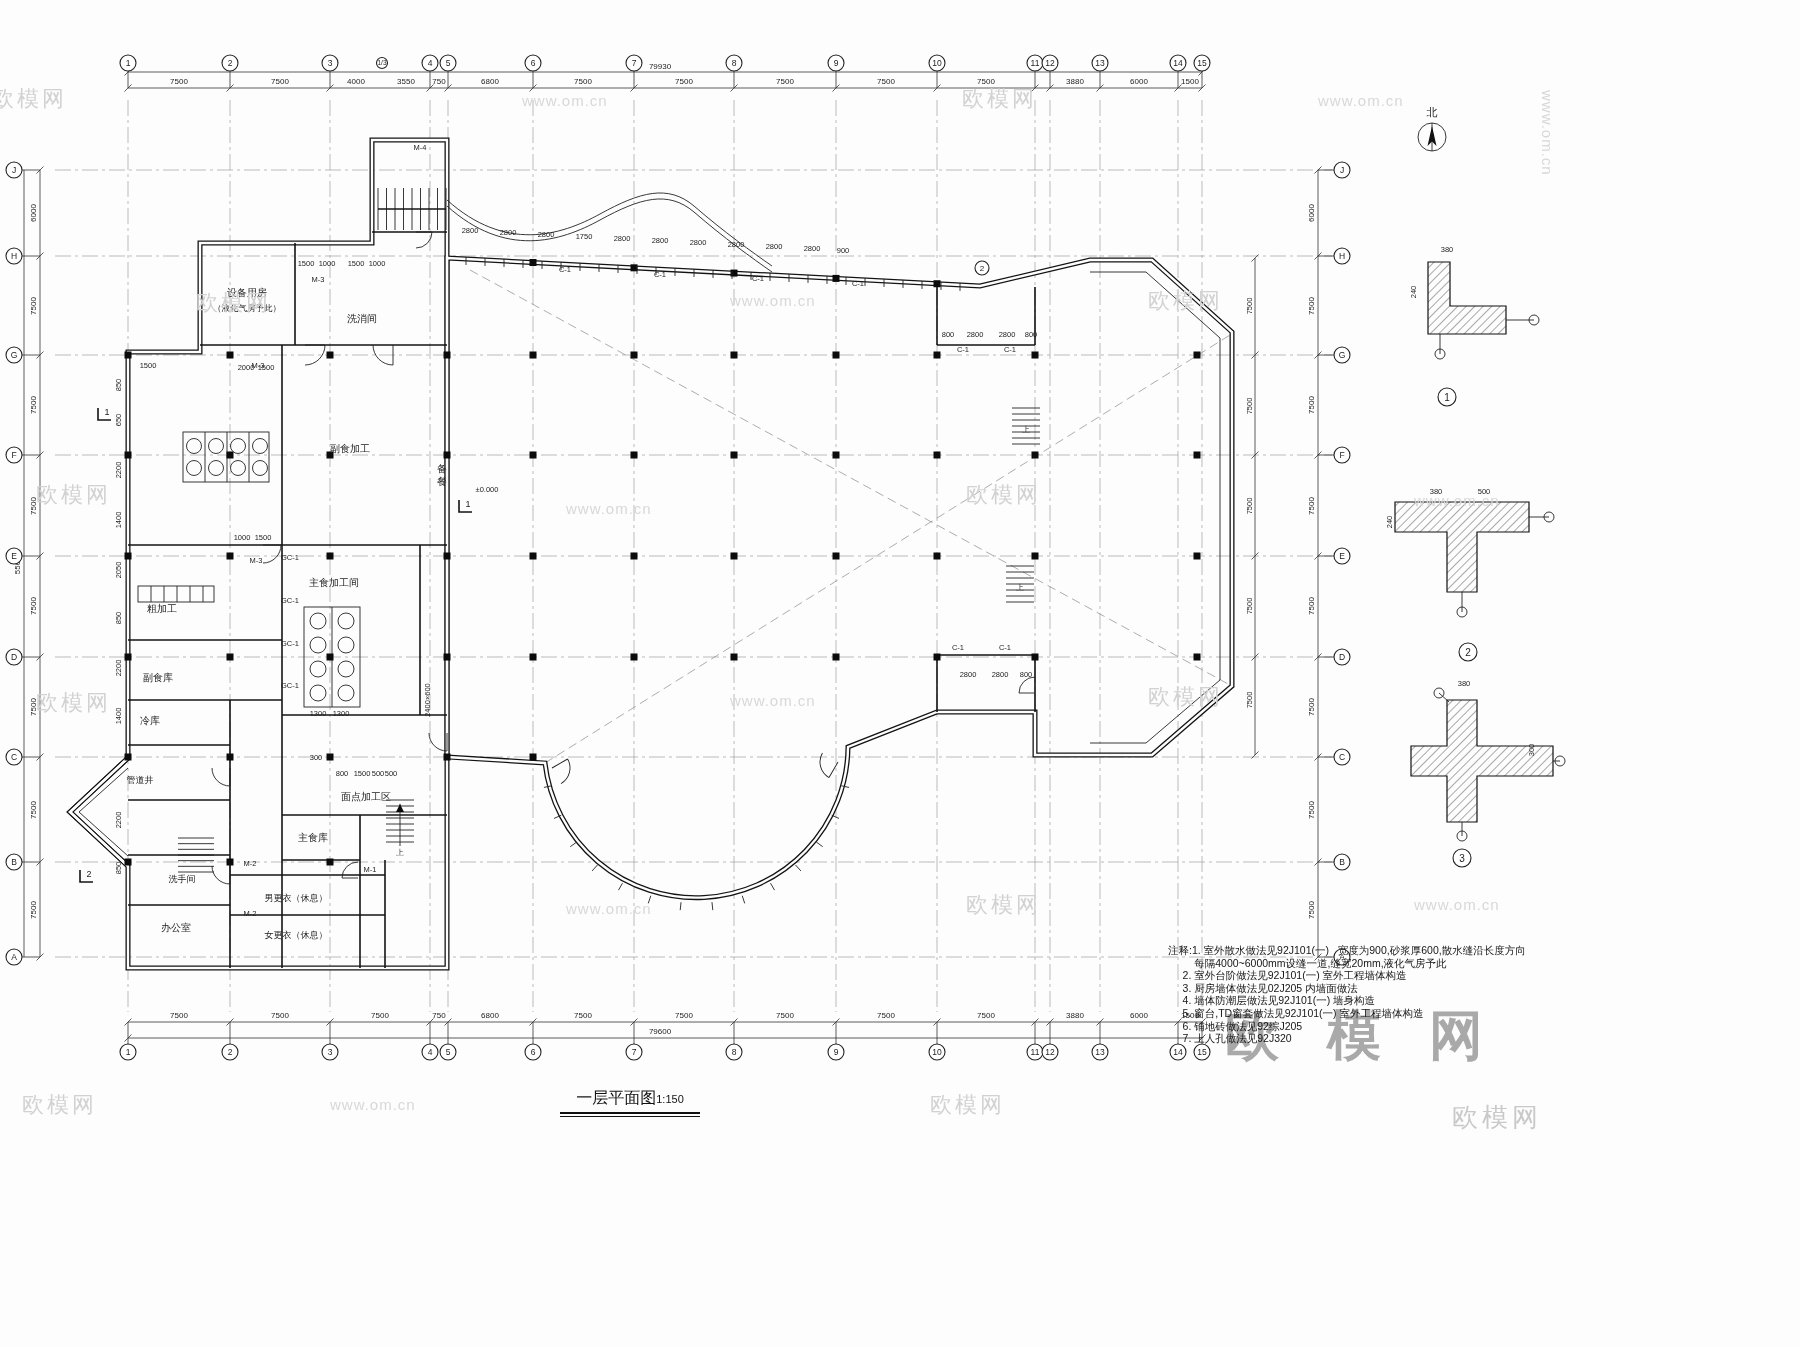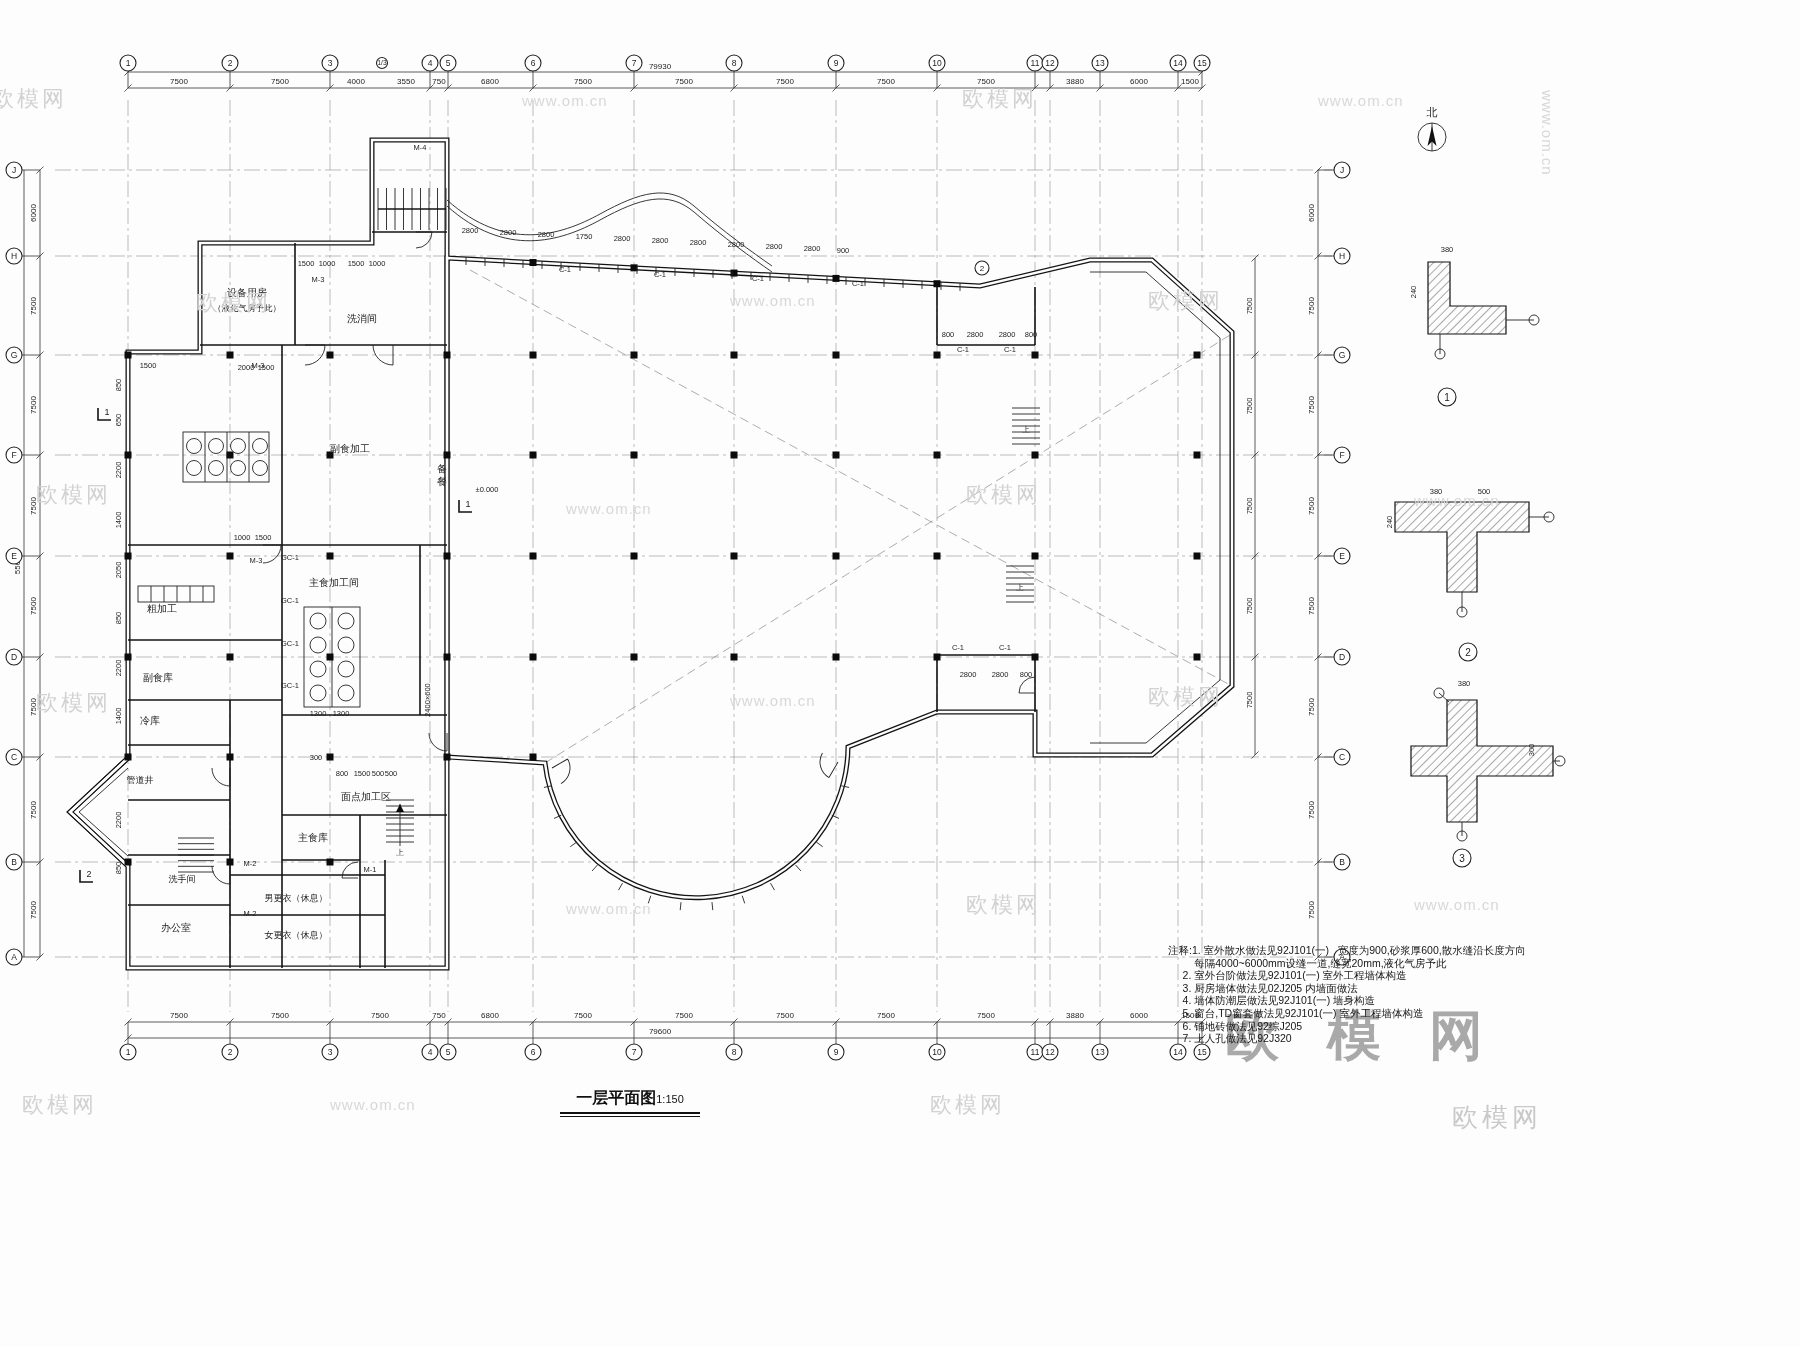--- a/index.html
+++ b/index.html
@@ -5,21 +5,21 @@
   html,body{margin:0;padding:0;background:#fff}
   .page{position:relative;width:1800px;height:1347px;background:#fdfdfd;overflow:hidden;font-family:"Liberation Sans",sans-serif}
   .page svg{position:absolute;left:0;top:0}
   svg text{font-family:"Liberation Sans",sans-serif}
   .wm{position:absolute;color:#d2d2d2;white-space:nowrap;pointer-events:none;transform-origin:left top}
   .wm.brand{font-size:22px;letter-spacing:3px}
   .wm.url{font-size:15px;letter-spacing:1px;color:#d8d8d8}
   .big-wm{position:absolute;left:1225px;top:1000px;font-size:54px;font-weight:700;letter-spacing:48px;color:#a9a9a9;pointer-events:none}
   .corner-wm{position:absolute;left:1452px;top:1100px;font-size:26px;letter-spacing:4px;color:#c9c9c9;pointer-events:none}
   .title-block{position:absolute;left:560px;top:1088px;width:140px;text-align:center;color:#111}
-  .t1{font-size:16px;font-weight:bold}
+  .t1{font-size:16px;font-weight:normal}
   .t2{font-size:11px;margin-left:0}
   .ul1{border-top:2.2px solid #111;margin-top:3px}
   .ul2{border-top:1px solid #111;margin-top:2px}
   .notes{position:absolute;left:1168px;top:944px;font-size:10.5px;line-height:12.6px;color:#151515;white-space:pre}
   
   .grid{stroke:#9f9f9f;stroke-width:.7;stroke-dasharray:16 4 3 4;fill:none}
   .diag{stroke:#8a8a8a;stroke-width:.7;stroke-dasharray:9 5;fill:none}
   .outer{stroke:#131313;stroke-width:5;fill:none;stroke-linejoin:miter}
   .outerw{stroke:#fdfdfd;stroke-width:2.4;fill:none;stroke-linejoin:miter}
   .w1{stroke:#131313;stroke-width:1.6;fill:none}

